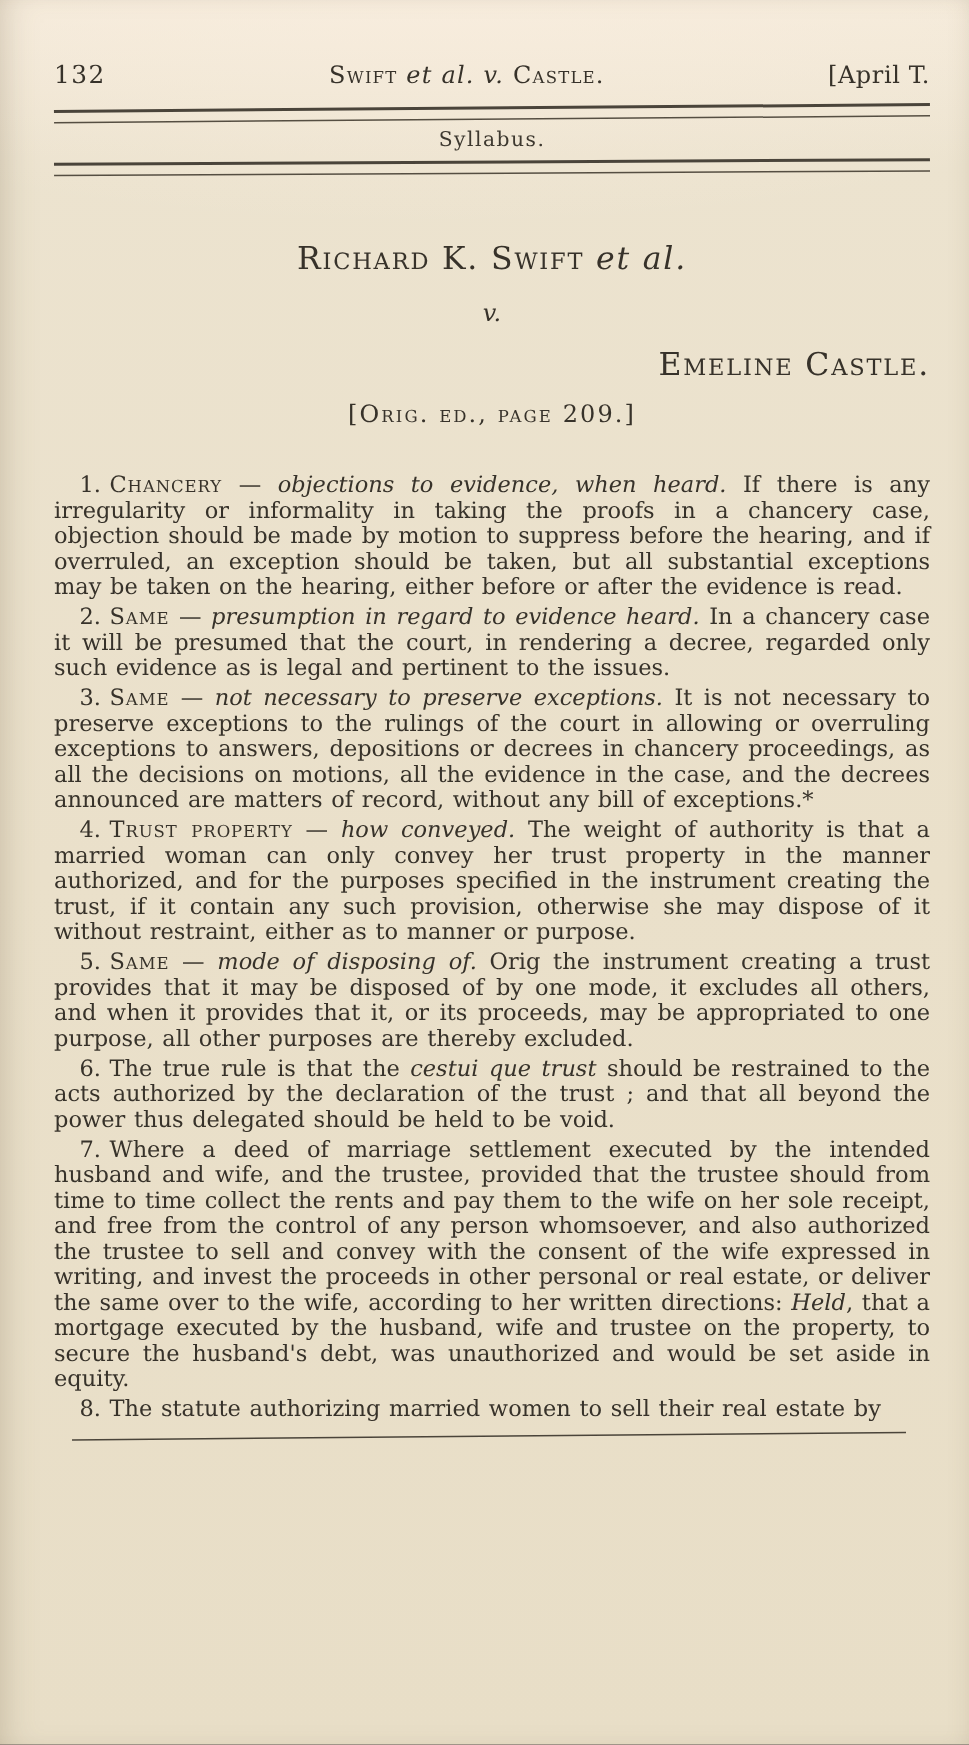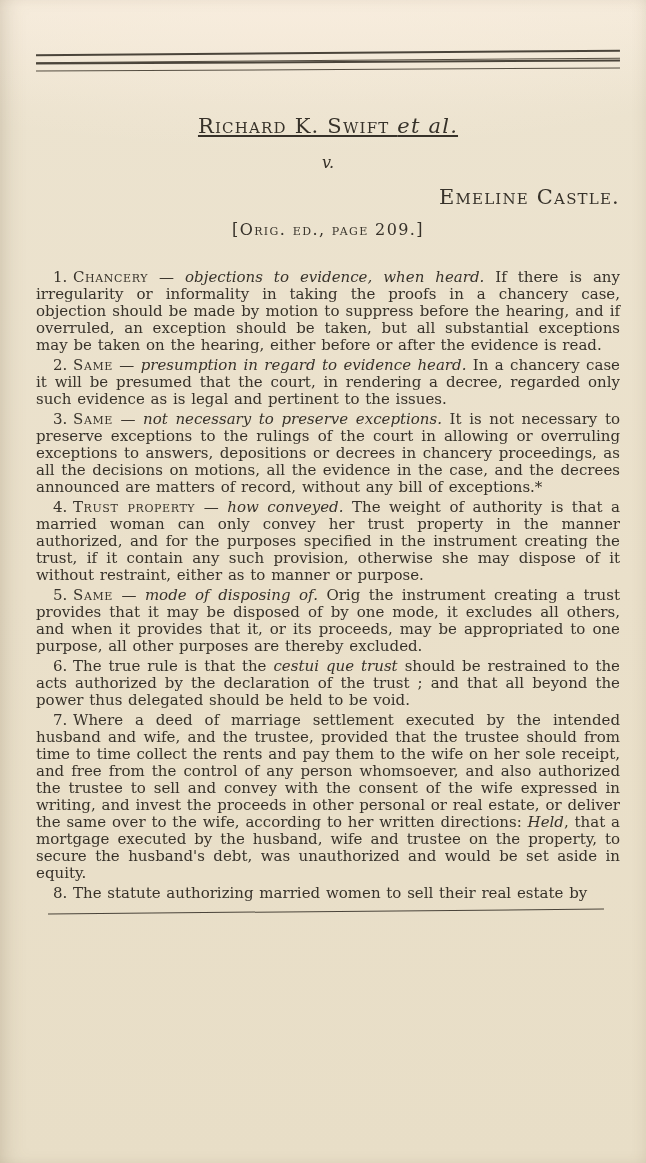--- a/index.html
+++ b/index.html
@@ -33,21 +33,21 @@
     border-bottom:1.4px solid #554e42;
   }
   .rule-top{transform:rotate(-0.45deg);}
   .rule-bottom{margin-top:0;transform:rotate(-0.3deg);}
   .section-label{
     text-align:center;font-size:13.5px;letter-spacing:1px;
     padding:5px 0 6px 0;color:#3d382f;
   }
   
   .title-block{text-align:center;margin-top:44px;}
-  .case-title{font-size:21px;font-weight:normal;margin:0;letter-spacing:1.2px;text-decoration:underline;}
+  .case-title{font-size:21px;font-weight:normal;margin:0;letter-spacing:1.2px;}
   .versus{font-style:italic;font-size:16px;margin-top:15px;}
   .defendant{font-size:21px;margin-top:13px;letter-spacing:1.2px;text-align:right;}
   .ed-note{font-size:16px;margin-top:11px;letter-spacing:1.4px;}
   
   .syllabus{margin-top:30px;}
   .syllabus p{
     margin:0 0 3px 0;
     font-size:15px;line-height:17px;
     text-align:justify;text-indent:17px;
     word-spacing:1px;
@@ -60,21 +60,27 @@
     margin:9px 16px 0 12px;
     transform:rotate(-0.5deg);
   }
 </style>
 </head>
 <body>
 
 <div class="page">
 
   <header>
+    <div class="running-head">
+      <span class="pageno">132</span>
+      <span class="case"><span class="sc">Swift</span><span class="it"> et al. v. </span><span class="sc">Castle.</span></span>
+      <span class="term">[April T.</span>
+    </div>
     <div class="double-rule rule-top"></div>
+    <div class="section-label">Syllabus.</div>
     <div class="double-rule rule-bottom"></div>
   </header>
 
   <section class="title-block">
     <h1 class="case-title"><span class="sc">Richard K. Swift </span><span class="it">et al.</span></h1>
     <div class="versus">v.</div>
     <div class="defendant sc">Emeline Castle.</div>
     <div class="ed-note sc">[Orig. ed., page 209.]</div>
   </section>
 

